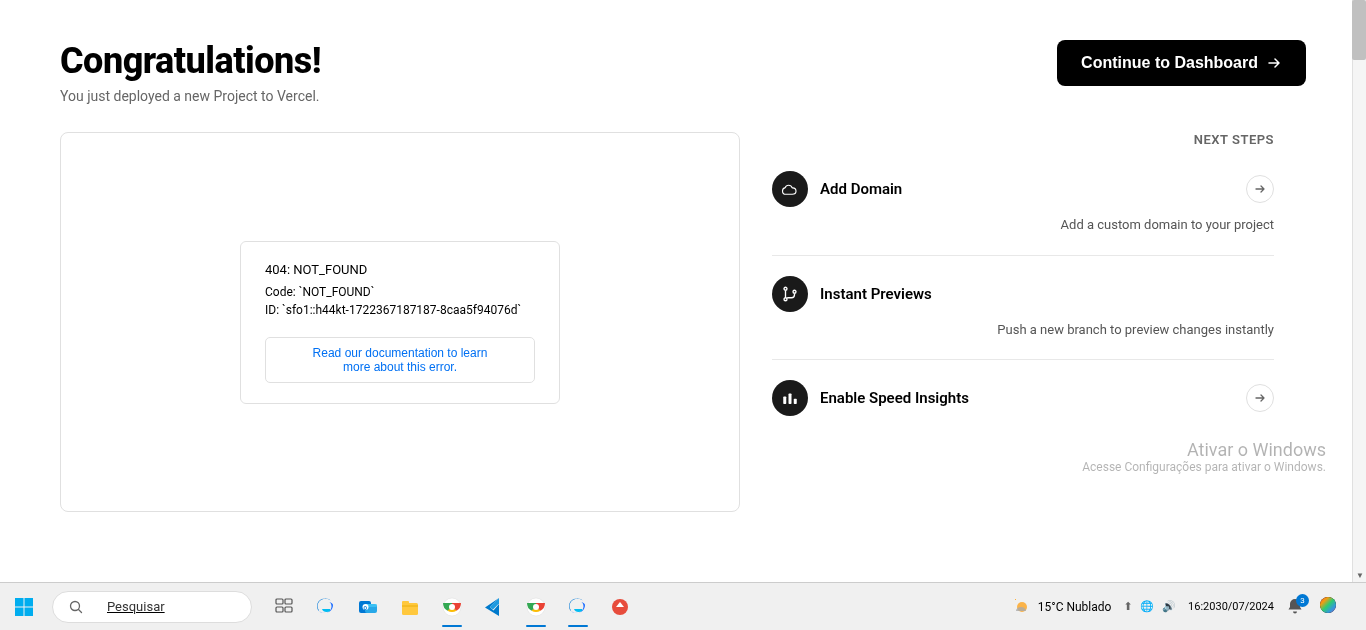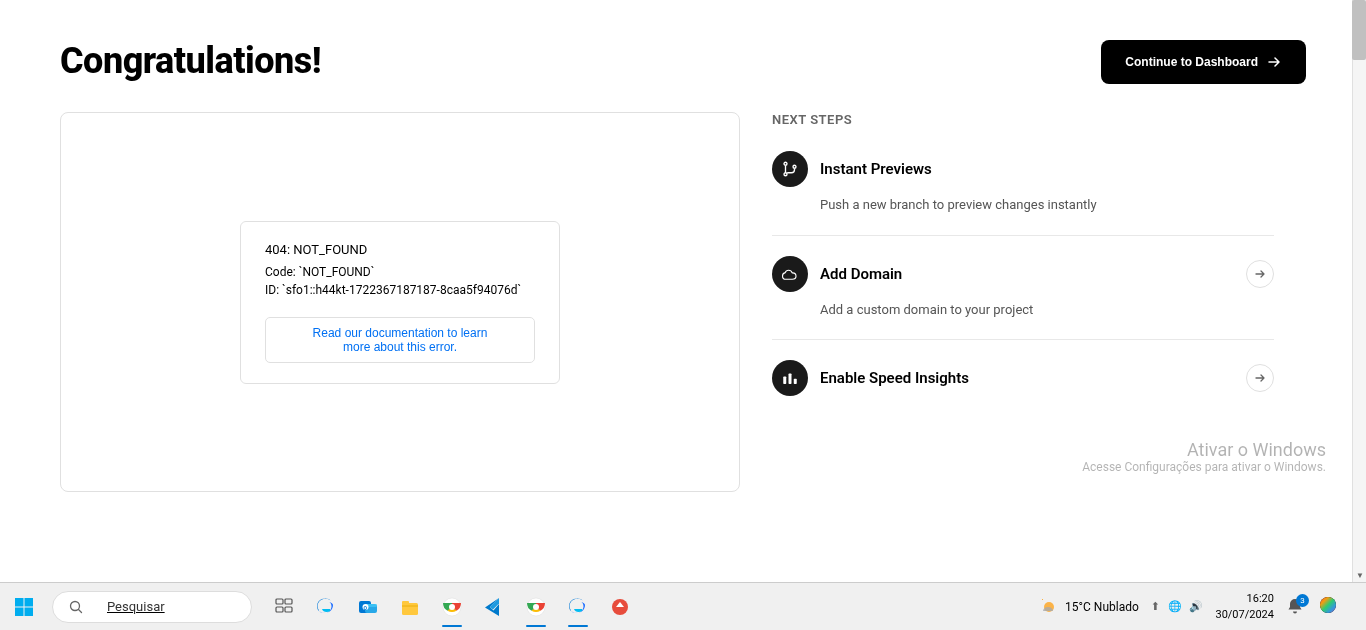--- a/index.html
+++ b/index.html
@@ -38,21 +38,21 @@
       color: #666;
       margin-top: 6px;
     }
 
     .continue-btn {
       background: #000;
       color: #fff;
       border: none;
       border-radius: 8px;
       padding: 14px 24px;
-      font-size: 12px;
+      font-size: 16px;
       font-weight: 600;
       cursor: pointer;
       display: flex;
       align-items: center;
       gap: 8px;
       white-space: nowrap;
     }
 
     .continue-btn svg {
       width: 16px;
@@ -115,20 +115,21 @@
       background: #fff;
       cursor: pointer;
       width: 100%;
       text-align: center;
     }
 
     
     .next-steps-pane {
       flex: 1;
       padding: 0 32px;
+      text-align: right;
     }
 
     .next-steps-title {
       font-size: 13px;
       font-weight: 600;
       color: #666;
       margin-bottom: 24px;
       text-transform: uppercase;
       letter-spacing: 0.5px;
     }
@@ -267,21 +268,21 @@
     .taskbar-right {
       margin-left: auto;
       display: flex;
       align-items: center;
       gap: 12px;
       padding-right: 28px;
     }
 
     .taskbar-time {
       display: flex;
-      flex-direction: column;
+      flex-direction: row;
       align-items: flex-end;
       font-size: 11px;
       color: #000;
       line-height: 1.4;
     }
 
     .taskbar-icons {
       display: flex;
       align-items: center;
       gap: 8px;
@@ -341,20 +342,21 @@
       color: #666;
     }
   </style>
 </head>
 <body>
 
 <div class="main-content">
   <div class="header-row">
     <div class="header-text">
       <h1>Congratulations!</h1>
+      <p>You just deployed a new Project to Vercel.</p>
     </div>
     <button class="continue-btn">
       <span>Continue to Dashboard</span>
       <svg viewBox="0 0 16 16" fill="none">
         <path d="M3 8h10M9 4l4 4-4 4" stroke="#fff" stroke-width="1.5" stroke-linecap="round" stroke-linejoin="round"></path>
       </svg>
     </button>
   </div>
 
   <div class="body-layout">
@@ -371,52 +373,52 @@
           <span>`sfo1::h44kt-1722367187187-8caa5f94076d`</span>
         </div>
         <button class="read-docs-btn">
           <span>Read our documentation to learn more about this error.</span>
         </button>
       </div>
     </div>
 
     <div class="next-steps-pane">
       <div class="next-steps-title">Next Steps</div>
-
-      <div class="step-item">
-        <div class="step-header">
-          <div class="step-header-left">
-            <div class="step-icon">
-              <svg viewBox="0 0 24 24">
-                <path d="M6 3a2 2 0 100 4 2 2 0 000-4zm0 4v10m0 0a2 2 0 100 4 2 2 0 000-4zm12-10a2 2 0 100 4 2 2 0 000-4zm0 4v2a4 4 0 01-4 4H9" stroke="#fff" stroke-width="1.8" stroke-linecap="round" fill="none"></path>
-              </svg>
-            </div>
-            <span class="step-title">Instant Previews</span>
-          </div>
-        </div>
-        <div class="step-description">Push a new branch to preview changes instantly</div>
-      </div>
 
       <div class="step-item">
         <div class="step-header">
           <div class="step-header-left">
             <div class="step-icon">
               <svg viewBox="0 0 24 24">
                 <path d="M6.5 19C4 19 2 17 2 14.5c0-2.2 1.6-4 3.7-4.4C6.3 8.1 8 7 10 7c2.3 0 4.3 1.5 4.9 3.6.2 0 .4-.1.6-.1 2.5 0 4.5 2 4.5 4.5S17.5 19 15 19H6.5z" stroke="#fff" stroke-width="1.5" fill="none" stroke-linecap="round" stroke-linejoin="round"></path>
               </svg>
             </div>
             <span class="step-title">Add Domain</span>
           </div>
           <div class="step-arrow">
             <svg width="12" height="12" viewBox="0 0 12 12" fill="none">
               <path d="M2 6h8M7 3l3 3-3 3" stroke="#666" stroke-width="1.3" stroke-linecap="round" stroke-linejoin="round"></path>
             </svg>
           </div>
         </div>
         <div class="step-description">Add a custom domain to your project</div>
+      </div>
+
+      <div class="step-item">
+        <div class="step-header">
+          <div class="step-header-left">
+            <div class="step-icon">
+              <svg viewBox="0 0 24 24">
+                <path d="M6 3a2 2 0 100 4 2 2 0 000-4zm0 4v10m0 0a2 2 0 100 4 2 2 0 000-4zm12-10a2 2 0 100 4 2 2 0 000-4zm0 4v2a4 4 0 01-4 4H9" stroke="#fff" stroke-width="1.8" stroke-linecap="round" fill="none"></path>
+              </svg>
+            </div>
+            <span class="step-title">Instant Previews</span>
+          </div>
+        </div>
+        <div class="step-description">Push a new branch to preview changes instantly</div>
       </div>
 
       <div class="step-item">
         <div class="step-header">
           <div class="step-header-left">
             <div class="step-icon">
               <svg viewBox="0 0 24 24">
                 <rect x="3" y="10" width="4" height="10" fill="#fff" rx="1"></rect>
                 <rect x="10" y="6" width="4" height="14" fill="#fff" rx="1"></rect>
                 <rect x="17" y="13" width="4" height="7" fill="#fff" rx="1"></rect>

